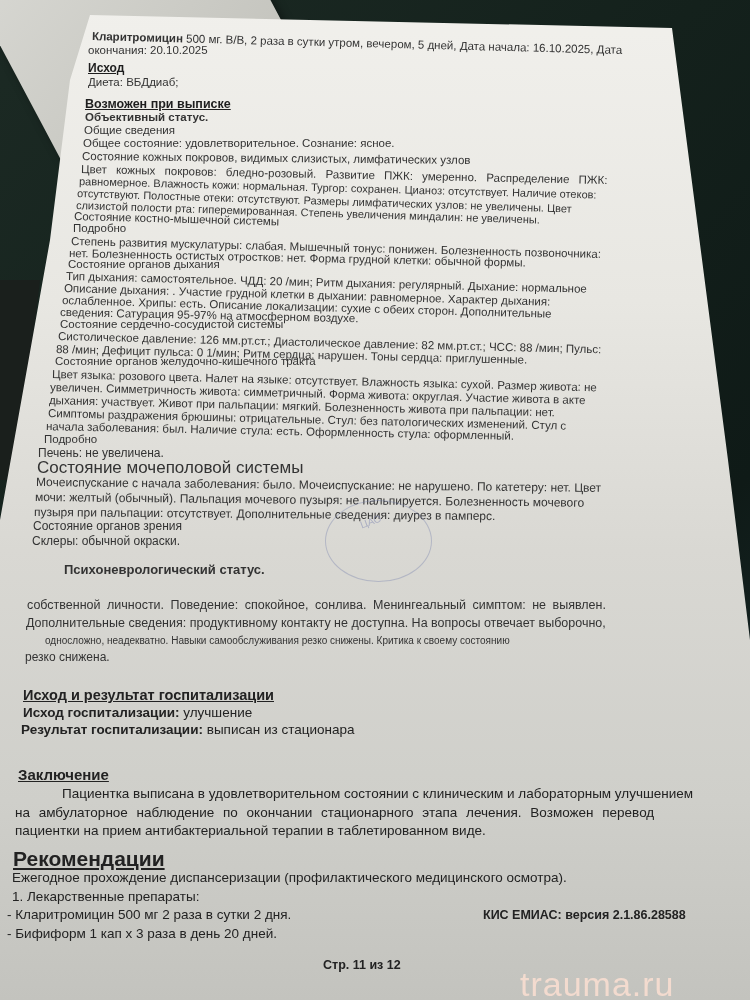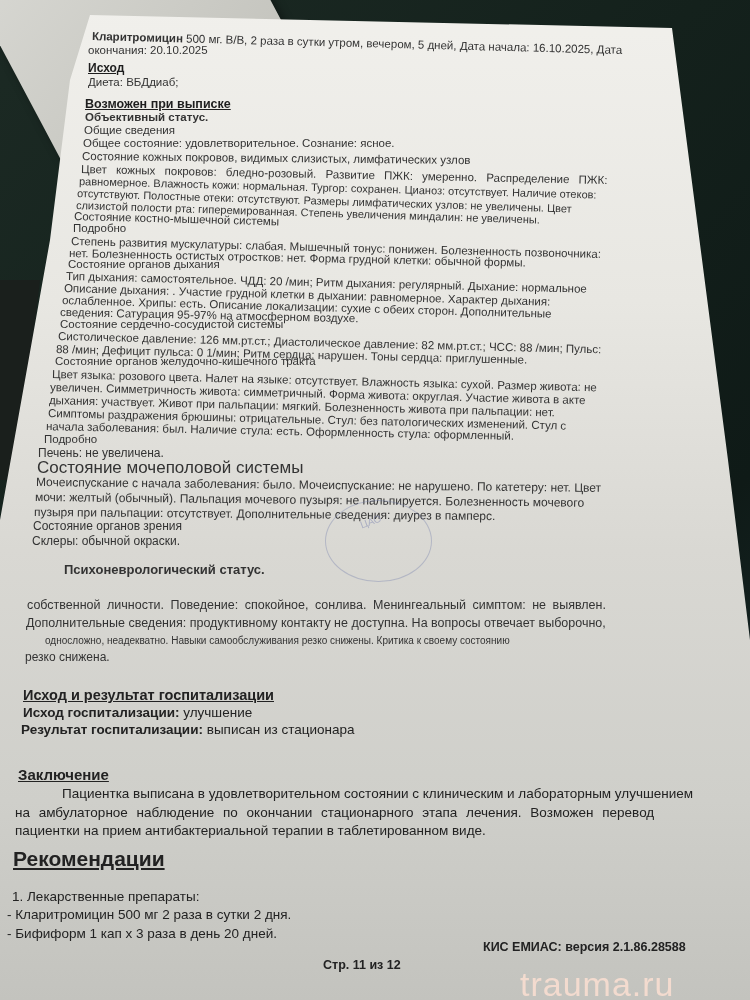--- a/index.html
+++ b/index.html
@@ -118,21 +118,22 @@
   <div class="line big" style="left:21px;top:722px;">
     <span class="b">Результат госпитализации:</span><span> выписан из стационара</span>
   </div>
 
   <div class="line big h" style="left:18px;top:767px;font-size:15px;">Заключение</div>
   <div class="line big" style="left:16px;top:786px;margin-left:46px;">Пациентка выписана в удовлетворительном состоянии с клиническим и лабораторным улучшением</div>
   <div class="line big" style="left:15px;top:805px;word-spacing:5px;">на амбулаторное наблюдение по окончании стационарного этапа лечения. Возможен перевод</div>
   <div class="line big" style="left:15px;top:823px;">пациентки на прием антибактериальной терапии в таблетированном виде.</div>
 
   <div class="line big h" style="left:13px;top:851px;font-size:21px;">Рекомендации</div>
+  <div class="line big" style="left:12px;top:870px;">Ежегодное прохождение диспансеризации (профилактического медицинского осмотра).</div>
   <div class="line big" style="left:12px;top:889px;"> 1. Лекарственные препараты:</div>
   <div class="line big" style="left:7px;top:907px;">- Кларитромицин  500 мг  2 раза в сутки 2 дня.</div>
   <div class="line big" style="left:7px;top:926px;">- Бифиформ 1 кап х 3 раза в день 20 дней.</div>
 
   <div class="footer" style="left:323px;top:958px;">Стр. 11 из 12</div>
-  <div class="footer" style="left:483px;top:940px;">КИС ЕМИАС: версия 2.1.86.28588</div>
+  <div class="footer" style="left:483px;top:908px;">КИС ЕМИАС: версия 2.1.86.28588</div>
 
   <div class="watermark">trauma.ru</div>
 </div>
 
 </body></html>

